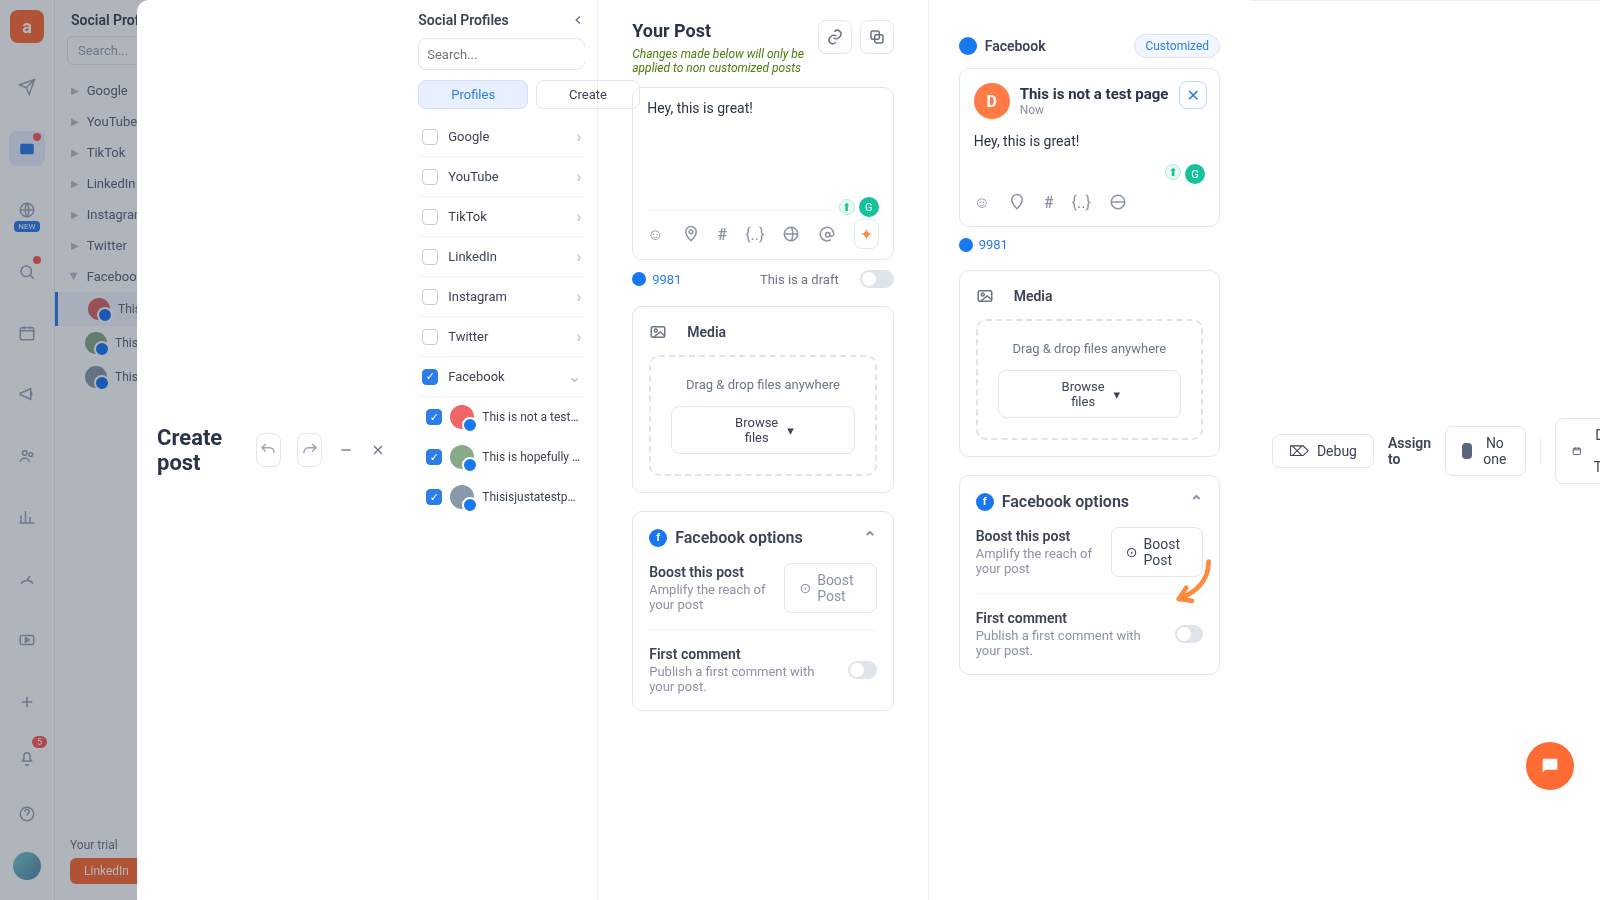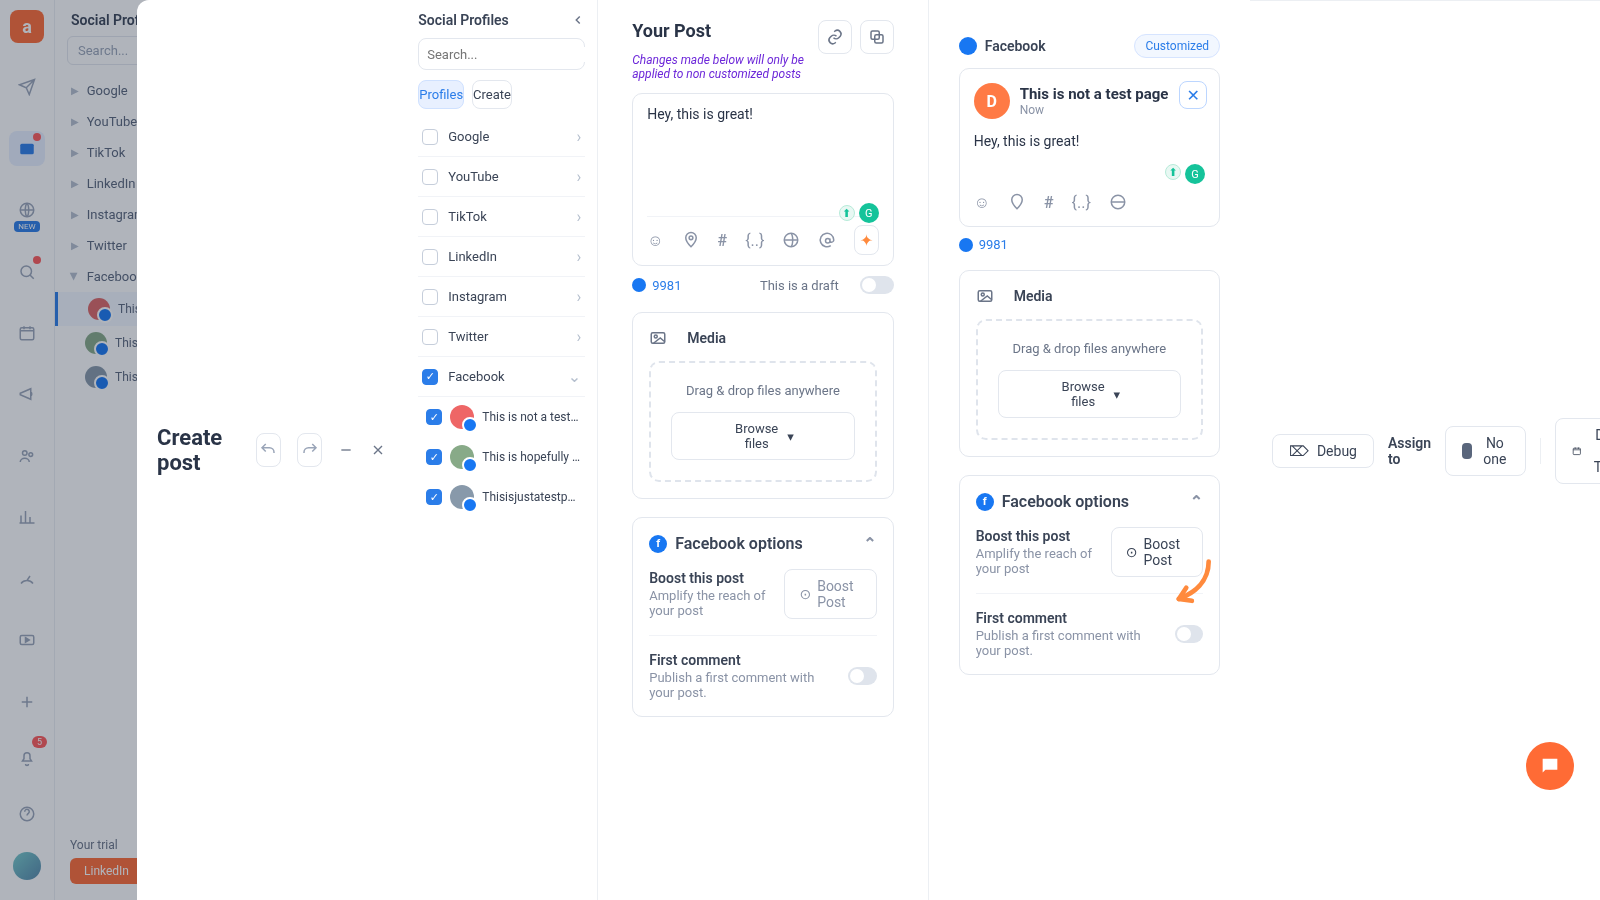--- a/index.html
+++ b/index.html
@@ -41,40 +41,40 @@
 .hdr-right { margin-left:auto; display:flex; gap:16px; align-items:center; }
 .modal-body { flex:1; display:flex; min-height:0; }
 
 
 .panel-profiles { width:192px; border-right:1px solid #eceff3; padding:12px; display:flex; flex-direction:column; }
 .pp-head { display:flex; align-items:center; justify-content:space-between; margin-bottom:10px; }
 .pp-title { font-size:14px; font-weight:600; color:#3a4456; }
 .pp-search { border:1px solid #e3e7ee; border-radius:8px; display:flex; align-items:center; padding:6px 8px; gap:6px; margin-bottom:10px; }
 .pp-search input { border:none; outline:none; flex:1; font-size:13px; color:#3a4456; }
 .tabs { display:flex; gap:8px; margin-bottom:8px; }
-.tab { padding:6px 0; border-radius:8px; font-size:13px; border:1px solid #e3e7ee; color:#3a4456; cursor:pointer; }
+.tab { padding:6px 32px; border-radius:8px; font-size:13px; border:1px solid #e3e7ee; color:#3a4456; cursor:pointer; }
 .tab.active { background:#e8f0ff; color:#2b7de9; border-color:#cfe1ff; }
 .net-row { display:flex; align-items:center; padding:10px 4px; border-bottom:1px solid #f1f3f7; gap:10px; }
 .chk { width:16px; height:16px; border:1.5px solid #c6cedb; border-radius:4px; display:flex; align-items:center; justify-content:center; }
 .chk.on { background:#2b7de9; border-color:#2b7de9; color:#fff; font-size:11px; }
 .net-label { font-size:13px; color:#3a4456; flex:1; }
 .net-chev { color:#b5bfce; }
 .sub-list { padding-left:4px; }
 .sub-row { display:flex; align-items:center; gap:8px; padding:8px 4px; }
 .sub-av { width:24px; height:24px; border-radius:50%; background:#e66; position:relative; }
 .sub-av.g { background:#8a8; }
 .sub-av.b { background:#89a; }
 .sub-av::after{ content:""; position:absolute; right:-4px; bottom:-4px; width:12px; height:12px; border-radius:50%; background:#1877f2; border:2px solid #fff; }
 .sub-label { font-size:12px; color:#3a4456; white-space:nowrap; overflow:hidden; text-overflow:ellipsis; flex:1; }
 
 
 .panel-center { flex:1; padding:20px 34px; overflow:auto; border-right:1px solid #eceff3; max-width:546px; }
 .yp-head { display:flex; align-items:flex-start; }
 .yp-title { font-size:18px; font-weight:700; color:#2a3447; }
-.yp-sub { font-size:12px; font-style:italic; color:#6d28d9; margin-top:12px; }
+.yp-sub { font-size:12px; font-style:italic; color:#4d7c0f; margin-top:6px; }
 .yp-actions { margin-left:auto; display:flex; gap:8px; }
 .sq-btn { width:34px; height:34px; border:1px solid #e3e7ee; border-radius:8px; display:flex; align-items:center; justify-content:center; color:#6b7588; }
 .compose { margin-top:12px; border:1px solid #e3e7ee; border-radius:10px; padding:12px 14px 10px; position:relative; }
 .compose-text { min-height:110px; font-size:14px; color:#2a3447; }
 .grammarly { position:absolute; right:14px; bottom:42px; display:flex; gap:4px; align-items:center; }
 .gr-badge { width:20px; height:20px; border-radius:50%; background:#15c39a; display:flex; align-items:center; justify-content:center; color:#fff; font-size:11px; }
 .gr-badge.sm { width:16px; height:16px; background:#e8f8f3; color:#15c39a; border:1px solid #b7ebd9; }
 .compose-toolbar { display:flex; gap:18px; align-items:center; border-top:1px solid #f1f3f7; padding-top:8px; color:#8a93a6; }
 .ai-btn { margin-left:auto; width:30px; height:30px; border:1px solid #e3e7ee; border-radius:8px; display:flex; align-items:center; justify-content:center; color:#ff8a3d; }
 .meta-row { display:flex; align-items:center; margin-top:10px; font-size:13px; }

